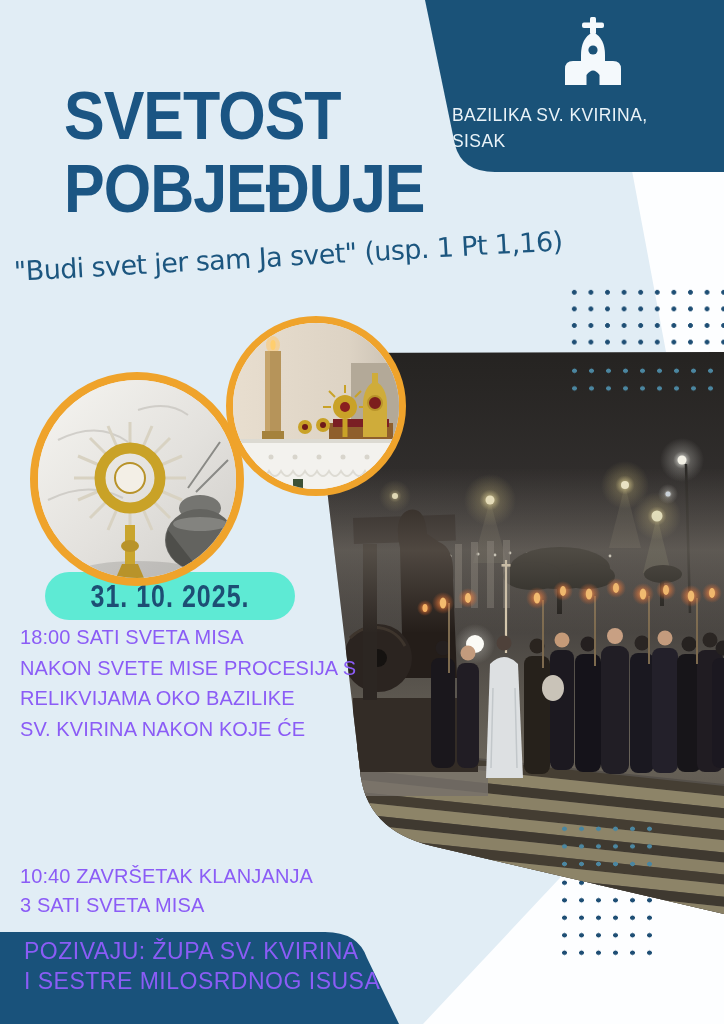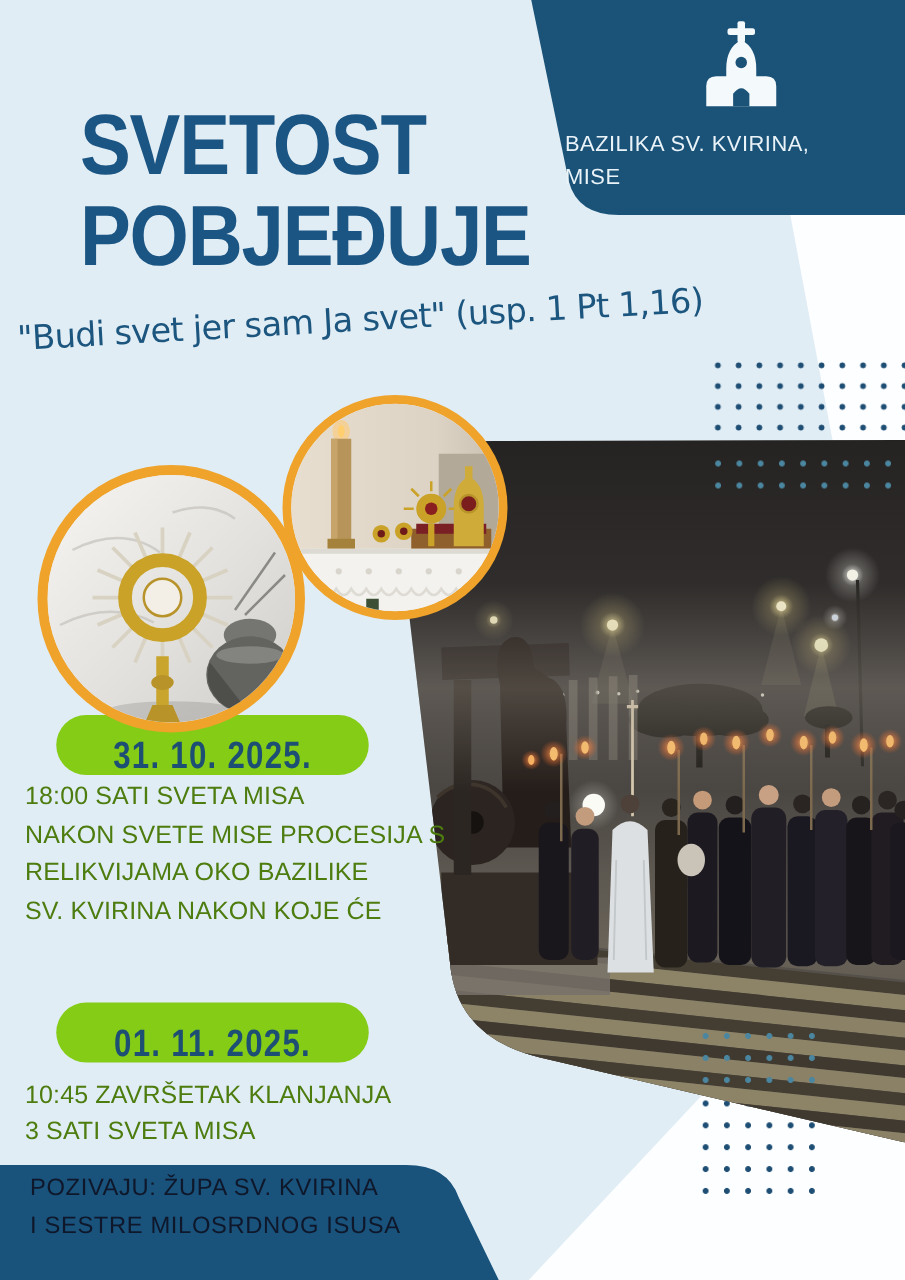--- a/index.html
+++ b/index.html
@@ -40,36 +40,36 @@
   .circle.c1{left:30px; top:372px; width:198px; height:198px; border:8px solid #efa32b;}
   .circle.c2{left:226px; top:316px; width:166px; height:166px; border:7px solid #efa32b;}
   
   .photo{left:305px; top:348px; z-index:1;}
   
   .dots{position:absolute;}
   .dots-dark{background-image:radial-gradient(circle, #1e4e74 2.1px, transparent 2.6px); background-size:16.6px 16.6px;}
   .dots-teal{background-image:radial-gradient(circle, #4b86a0 2.1px, transparent 2.6px); background-size:17px 17.6px;}
   
   .pill{
-    left:45px; width:250px; height:48px; background:#84cc16; border-radius:25px;
-    z-index:2; display:flex; align-items:flex-end; justify-content:center;
+    left:45px; width:250px; height:48px; background:#5eead4; border-radius:25px;
+    z-index:2; display:flex; align-items:center; justify-content:center;
   }
   .pill span{
     color:#1d4e74; font-size:25px; font-weight:800; letter-spacing:1px;
     transform:scaleY(1.22);
   }
   .pill.p1{top:572px;} .pill.p2{top:802px;}
   
-  .evt{left:20px; z-index:2; color:#4d7c0f; font-size:20px; line-height:30.5px; letter-spacing:0.1px;}
+  .evt{left:20px; z-index:2; color:#8b5cf6; font-size:20px; line-height:30.5px; letter-spacing:0.1px;}
   .evt.b1{top:622px;} .evt.b2{top:862px; line-height:29px;}
   
   .footer-banner{left:0; top:925px; z-index:3;}
   .footer-text{
-    left:24px; top:936px; z-index:4; color:#0f172a;
-    font-size:19px; line-height:30px; letter-spacing:0.5px;
+    left:24px; top:936px; z-index:4; color:#8b5cf6;
+    font-size:23px; line-height:30px; letter-spacing:0.5px;
   }
 </style>
 </head>
 <body>
 
 <div class="poster">
 
   <div class="wedge wedge-top"></div>
   <div class="wedge wedge-bottom"></div>
 
@@ -88,21 +88,21 @@
       <rect x="39" y="0" width="6" height="17" rx="1.5"></rect>
       <rect x="31" y="5.5" width="22" height="5.5" rx="2"></rect>
       <path d="M 30 62 L 30 38 Q 30 21 42 15 Q 54 21 54 38 L 54 62 Z"></path>
       <path d="M 14 68 L 14 52 Q 14 44 22 44 L 62 44 Q 70 44 70 52 L 70 68 Z"></path>
     </g>
     <circle cx="42" cy="33" r="4.6" fill="#1a5278"></circle>
     <path d="M 35.5 68 L 35.5 58 Q 42 49 48.5 58 L 48.5 68 Z" fill="#1a5278"></path>
   </svg>
   <div class="abs org-text">
     <div>BAZILIKA SV. KVIRINA,</div>
-    <div>MISE</div>
+    <div>SISAK</div>
   </div>
 
   <div class="dots dots-dark" style="left:566px; top:284px; width:160px; height:62px; z-index:1;"></div>
   <div class="dots dots-teal" style="left:566px; top:362px; width:160px; height:37px; z-index:2;"></div>
   <div class="dots dots-teal" style="left:556px; top:820px; width:104px; height:54px; z-index:2;"></div>
   <div class="dots dots-dark" style="left:556px; top:874px; width:104px; height:86px; z-index:1; background-size:17px 17.5px;"></div>
 
   <svg class="abs photo" width="419" height="568" viewBox="0 0 419 568">
     <defs>
       <clipPath id="photoClip">
@@ -438,25 +438,22 @@
   <div class="abs pill p1">
     <span>31. 10. 2025.</span>
   </div>
   <div class="abs evt b1">
     <div>18:00 SATI SVETA MISA</div>
     <div>NAKON SVETE MISE PROCESIJA S</div>
     <div>RELIKVIJAMA OKO BAZILIKE</div>
     <div>SV. KVIRINA NAKON KOJE ĆE</div>
   </div>
 
-  <div class="abs pill p2">
-    <span>01. 11. 2025.</span>
-  </div>
   <div class="abs evt b2">
-    <div>10:45 ZAVRŠETAK KLANJANJA</div>
+    <div>10:40 ZAVRŠETAK KLANJANJA</div>
     <div>3 SATI SVETA MISA</div>
   </div>
 
   <svg class="abs footer-banner" width="400" height="99" viewBox="0 0 400 99">
     <path d="M 0 7 L 325 7 Q 358 7 367 33 L 399 99 L 0 99 Z" fill="#19527b"></path>
   </svg>
   <div class="abs footer-text">
     <div>POZIVAJU: ŽUPA SV. KVIRINA</div>
     <div>I SESTRE MILOSRDNOG ISUSA</div>
   </div>

